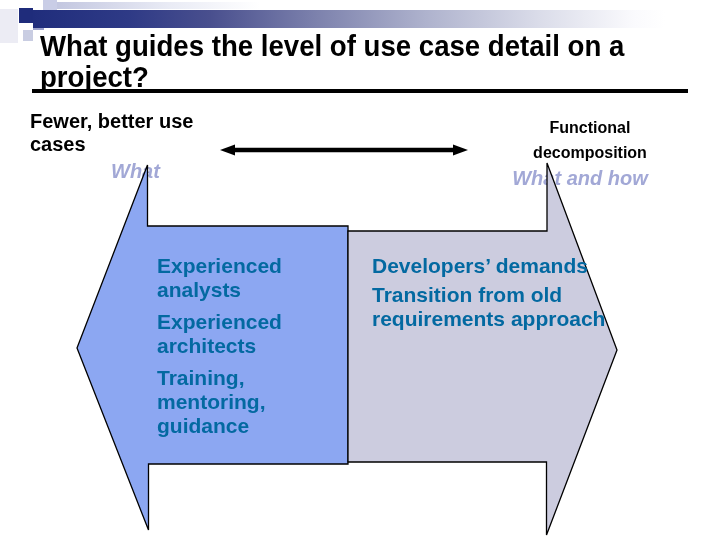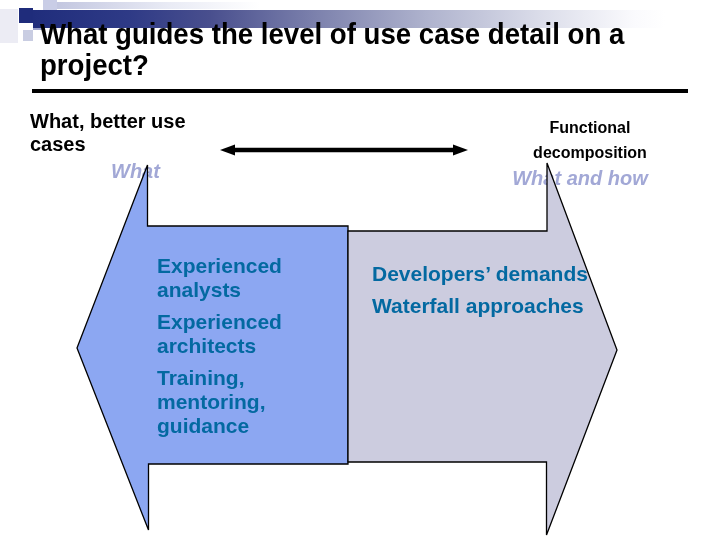--- a/index.html
+++ b/index.html
@@ -20,21 +20,21 @@
   .deco-lt-sq       { left: 23px; top: 30px; width: 10px; height: 11px; background: #c9cde2; }
   .deco-top-lt-sq   { left: 43px; top: 0;    width: 14px; height: 13px; background: #c9cde6; }
   .deco-thin-strip  { left: 57px; top: 2px;  width: 203px; height: 7px;
                       background: linear-gradient(to right, #c3c7e0 0%, #e9ebf5 55%, #ffffff 100%); }
   .deco-main-bar    { left: 33px; top: 10px; width: 632px; height: 18px;
                       background: linear-gradient(to right,
                         #202d7c 0%, #2e3a86 15%, #494f8e 28%, #7d82ad 45%,
                         #aeb2cd 62%, #dadce9 80%, #fafafd 95%, #ffffff 100%); }
 
   
-  .title-wrap { left: 40px; top: 18px; width: 660px; }
+  .title-wrap { left: 40px; top: 30px; width: 660px; }
   .title-text {
     display: inline-block;
     width: 700px;
     font-size: 30px; font-weight: bold; line-height: 31px;
     letter-spacing: 0;
     white-space: pre-line;
     transform: scaleX(0.92);
     transform-origin: left top;
     color: #000;
   }
@@ -58,40 +58,40 @@
   
   .arrows-svg { left: 0; top: 0; width: 720px; height: 540px; z-index: 2; pointer-events: none; }
   .arrows-svg polygon { stroke: #000; stroke-width: 1.3; }
 
   
   .arrow-list { z-index: 3; font-size: 21px; font-weight: bold; line-height: 24px;
                 white-space: pre-line; color: #0369a1; }
   .left-list  { left: 157px; top: 254px; width: 190px; }
   .left-list  p { margin: 0 0 8px 0; }
   .right-list { left: 372px; top: 254px; width: 240px; }
-  .right-list p { margin: 8px 0 5px 0; }
+  .right-list p { margin: 0 0 5px 0; }
 </style>
 </head>
 <body>
 
 <div class="abs deco-tall-rect"></div>
 <div class="abs deco-navy-sq"></div>
 <div class="abs deco-med-sq"></div>
 <div class="abs deco-lt-sq"></div>
 <div class="abs deco-top-lt-sq"></div>
 <div class="abs deco-thin-strip"></div>
 <div class="abs deco-main-bar"></div>
 
 <div class="abs title-wrap">
   <span class="title-text">What guides the level of use case detail on a
 project?</span>
 </div>
 <div class="abs title-underline"></div>
 
-<div class="abs left-header">What, better use
+<div class="abs left-header">Fewer, better use
 cases</div>
 <div class="abs sub-label what-label">What</div>
 
 <div class="abs right-header">Functional
 decomposition</div>
 <div class="abs sub-label whatandhow-label">What and how</div>
 
 <svg class="abs double-arrow" viewBox="0 0 248 14">
   <line x1="12" y1="7" x2="236" y2="7"></line>
   <polygon points="0,7 15,1.5 15,12.5"></polygon>
@@ -101,13 +101,14 @@
 <svg class="abs arrows-svg" viewBox="0 0 720 540">
   <polygon points="77,348 147.5,165 147.5,226 348,226 348,464 148.5,464 148.5,530" fill="#8ca7f2"></polygon>
   <polygon points="617,350 546.5,535 546.5,462 348,462 348,231 547,231 547,163" fill="#ccccdf"></polygon>
 </svg>
 
 <div class="abs arrow-list left-list"><p>Experienced
 analysts</p><p>Experienced
 architects</p><p>Training,
 mentoring,
 guidance</p></div>
-<div class="abs arrow-list right-list"><p>Developers’ demands</p><p>Waterfall approaches</p></div>
+<div class="abs arrow-list right-list"><p>Developers’ demands</p><p>Transition from old
+requirements approach</p></div>
 
 </body></html>

